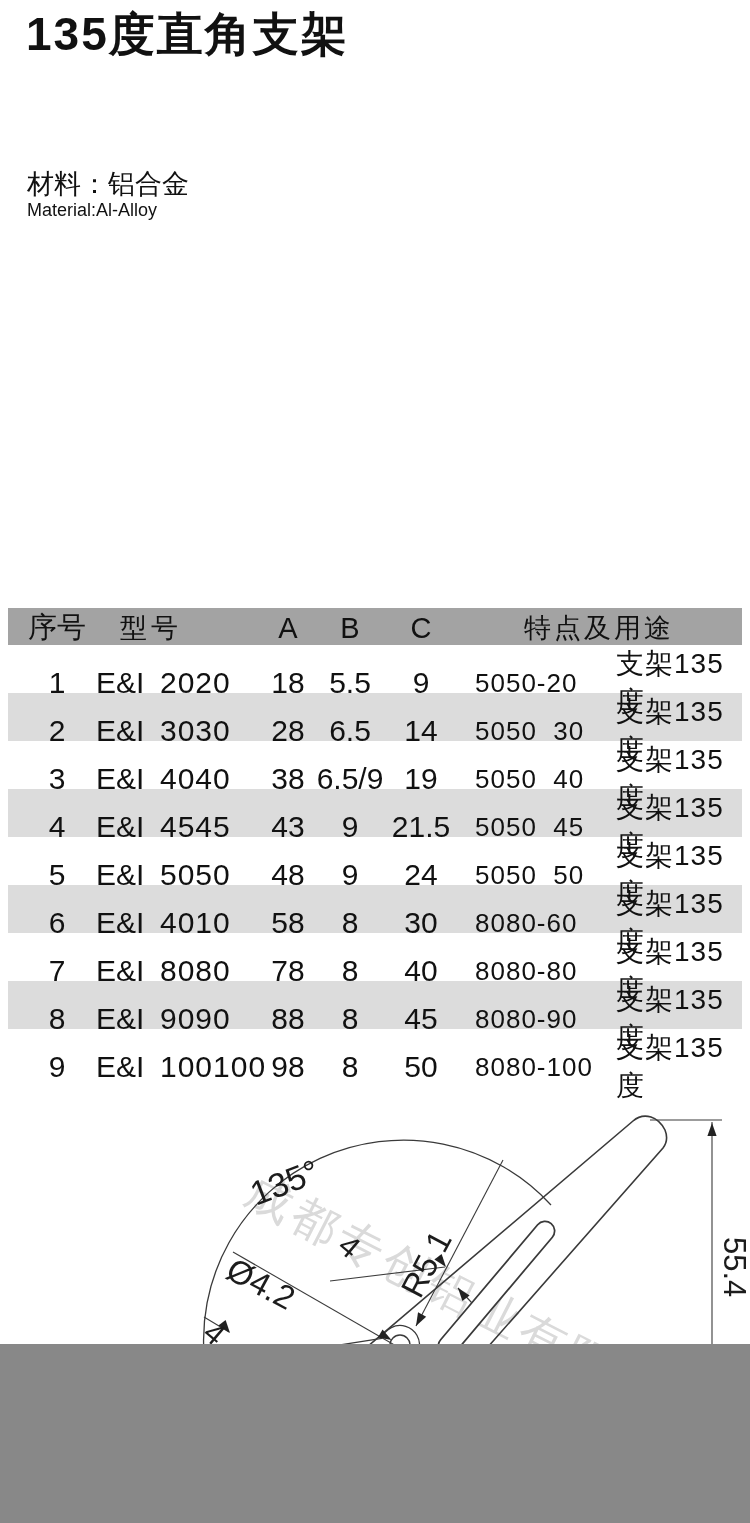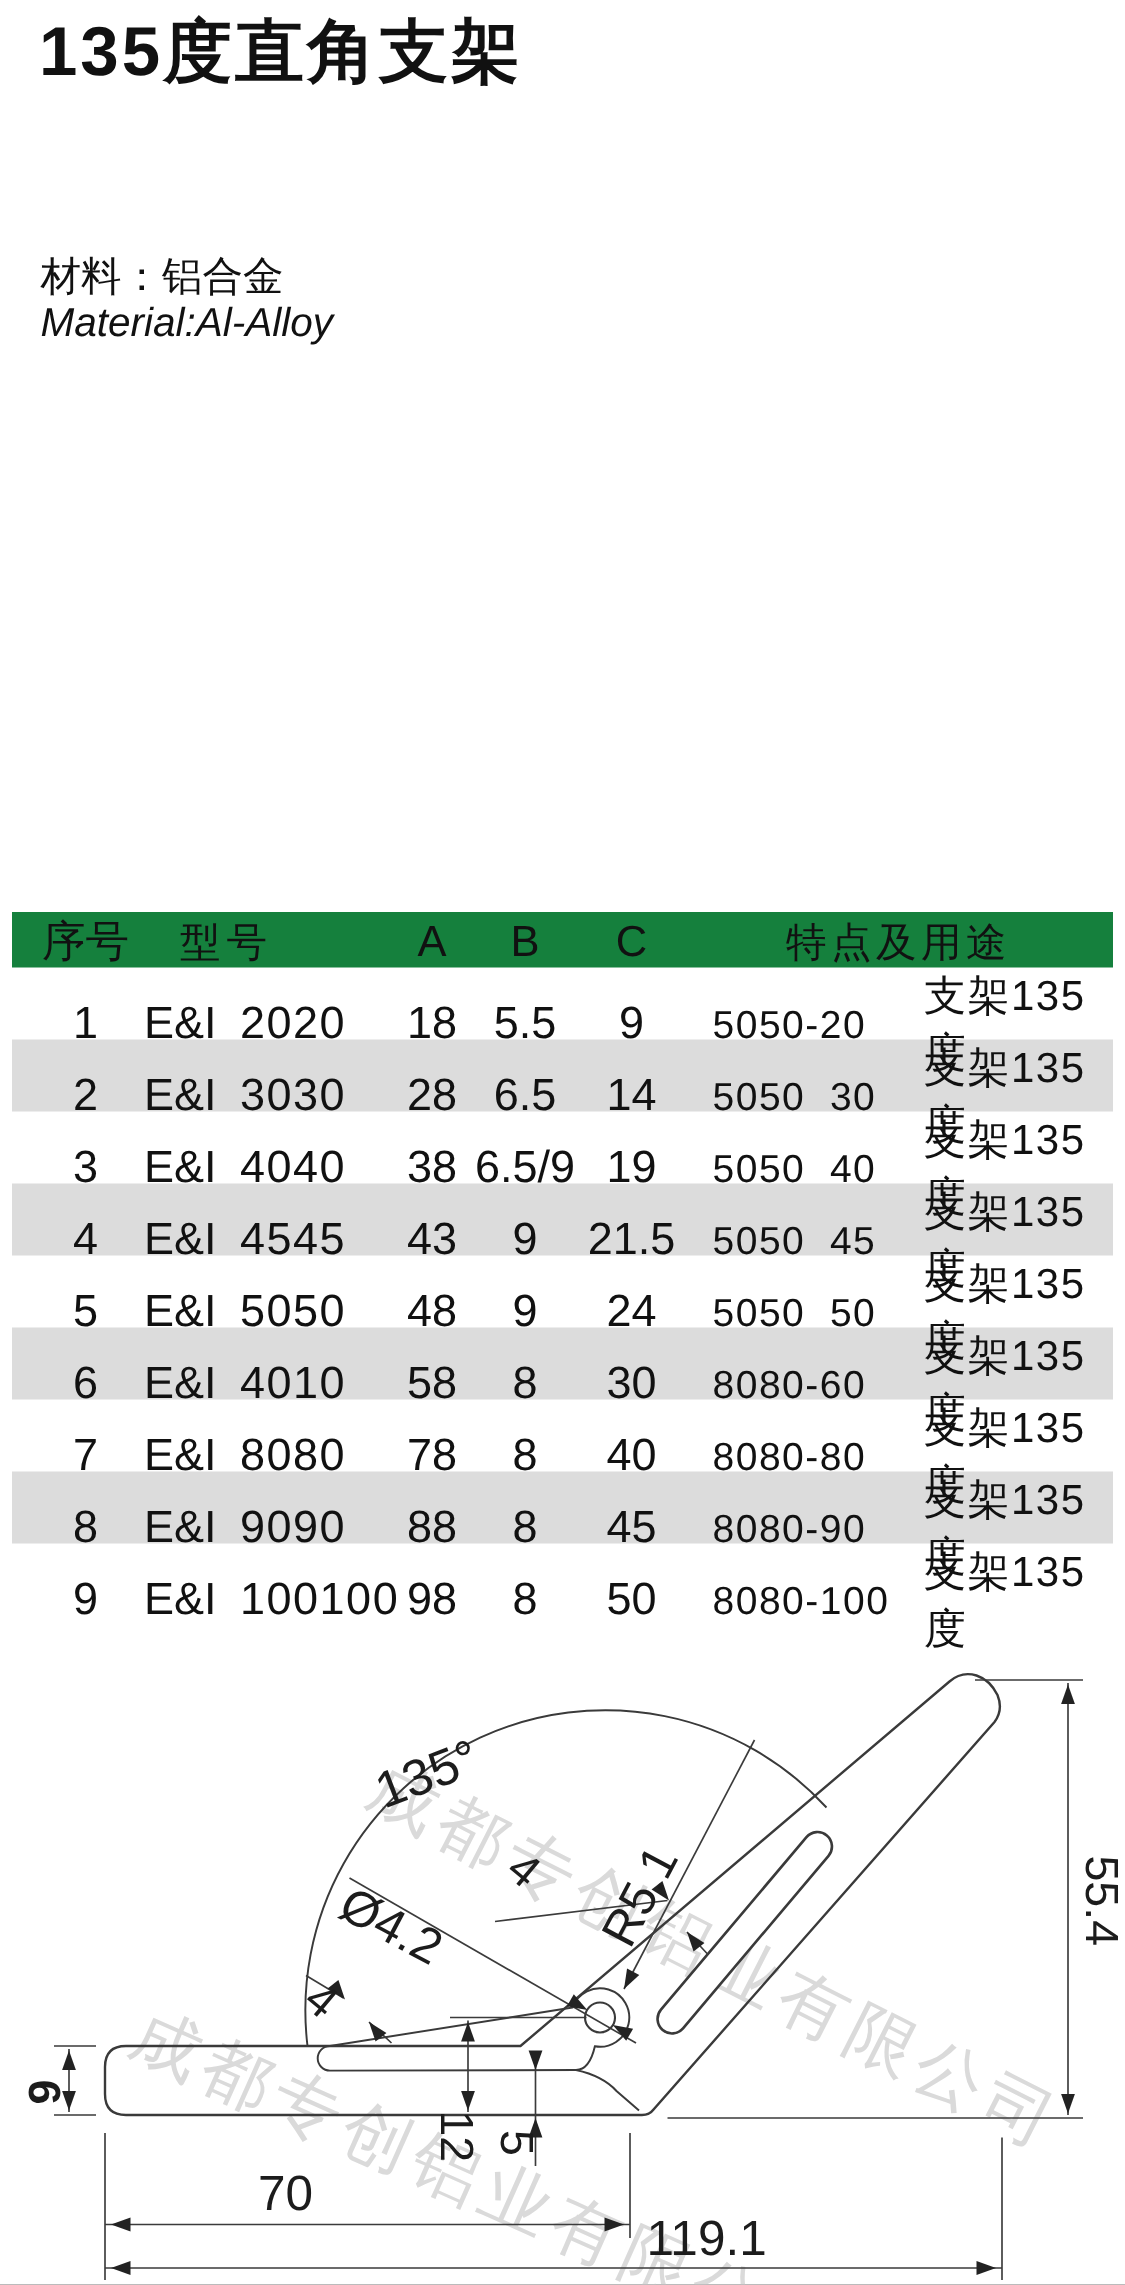--- a/index.html
+++ b/index.html
@@ -1,28 +1,28 @@
 <!DOCTYPE html>
 <html><head>
 <meta charset="utf-8">
 <style>
   html,body{margin:0;padding:0;background:#888;}
-  #canvas{position:relative;width:750px;height:1523px;background:#ffffff;overflow:hidden;
+  #canvas{position:relative;width:750px;height:1344px;background:#ffffff;overflow:hidden;
           font-family:"Liberation Sans","DejaVu Sans",sans-serif;color:#111;}
   .abs{position:absolute;}
   
   .title-zh{left:26px;top:4px;font-size:46px;font-weight:bold;letter-spacing:2px;}
   .title-en{left:26px;top:54px;font-size:49px;font-weight:bold;letter-spacing:0px;}
   .mat-zh{left:27px;top:166px;font-size:27px;}
-  .mat-en{left:27px;top:200px;font-size:27px;font-style:italic;}
+  .mat-en{left:27px;top:200px;font-size:18px;}
   .features{left:27px;top:286px;font-size:30px;line-height:38.6px;white-space:pre-line;width:700px;letter-spacing:0.5px;}
   
   .spec-table{left:8px;top:608px;width:734px;}
   .trow{display:grid;grid-template-columns:82px 70px 102px 52px 72px 70px 160px 1fr;align-items:center;height:48px;}
-  .thead{height:37px;background:#15803d;}
+  .thead{height:37px;background:#a3a3a3;}
   .trow.alt{background:#dcdcdc;}
   .th,.td{overflow:visible;}
   .c-seq{text-align:center;padding-left:16px;font-size:29px;}
   .c-model-h{grid-column:2/4;padding-left:30px;font-size:27px;letter-spacing:4px;}
   .c-brand{padding-left:6px;font-size:30px;}
   .c-model{font-size:30px;letter-spacing:1px;}
   .c-a,.c-b,.c-c{text-align:center;font-size:30px;}
   .th.c-a,.th.c-b,.th.c-c{font-size:29px;}
   .c-order-h{grid-column:7/9;text-align:center;font-size:27px;letter-spacing:3px;}
   .c-code{padding-left:19px;font-size:26px;white-space:pre;letter-spacing:1px;}

